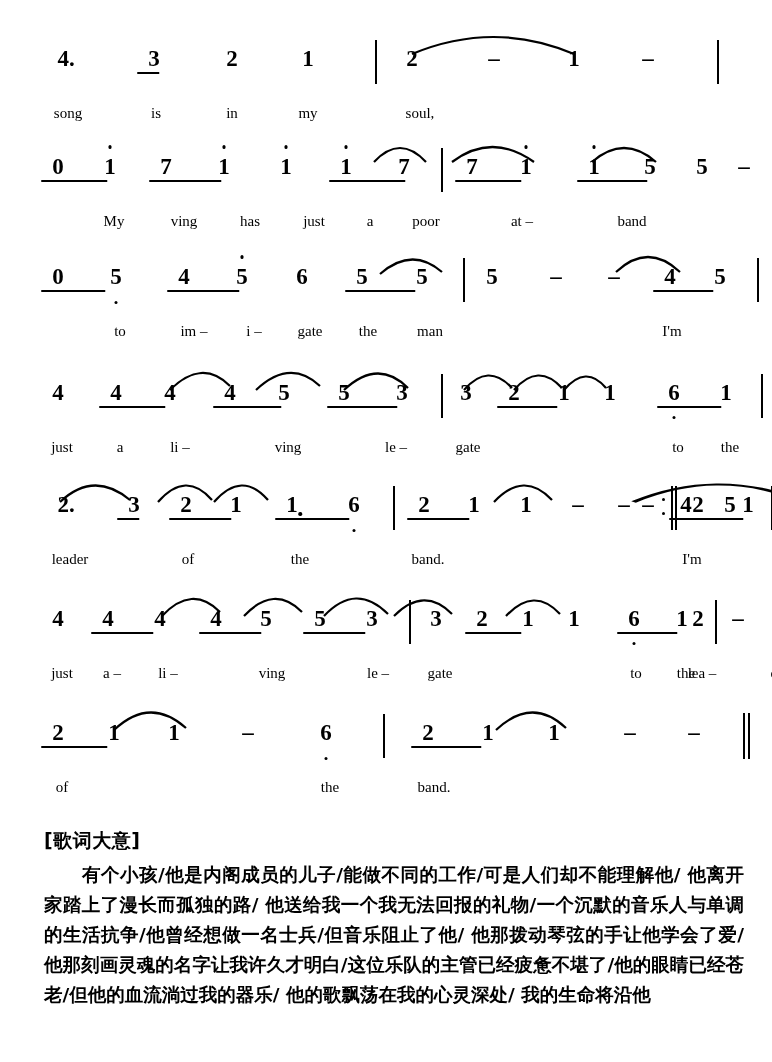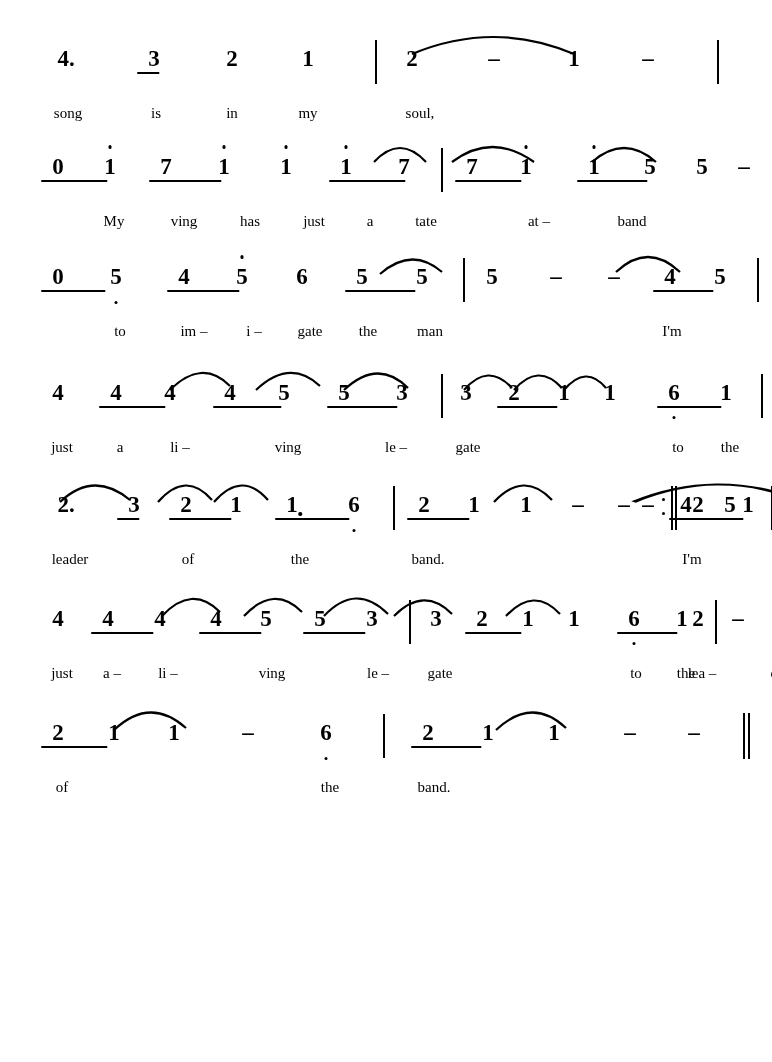--- a/index.html
+++ b/index.html
@@ -124,22 +124,22 @@
 
       <span class="tok dash" style="left:700px">–</span>
 
     </div>
     <div class="lyrics">
       <span class="lyr" style="left:70px">My</span>
       <span class="lyr" style="left:140px">ving</span>
       <span class="lyr" style="left:206px">has</span>
       <span class="lyr" style="left:270px">just</span>
       <span class="lyr" style="left:326px">a</span>
-      <span class="lyr" style="left:382px">tate</span>
-      <span class="lyr" style="left:495px">at –</span>
+      <span class="lyr" style="left:382px">poor</span>
+      <span class="lyr" style="left:478px">at –</span>
       <span class="lyr" style="left:588px">band</span>
     </div>
   </div>
 
   <div class="stave" style="top:262px">
     <div class="notes">
       <svg class="arcs" viewBox="0 0 690 36" preserveAspectRatio="none">
         <path d="M336 34 Q368 6 398 32" fill="none" stroke="#000" stroke-width="2.2"></path>
         <path d="M572 32 Q604 2 636 32" fill="none" stroke="#000" stroke-width="2.2"></path>
       </svg>
@@ -328,15 +328,17 @@
       <span class="tok endbar" style="left:700px"></span>
     </div>
     <div class="lyrics">
       <span class="lyr" style="left:18px">of</span>
       <span class="lyr" style="left:286px">the</span>
       <span class="lyr" style="left:390px">band.</span>
     </div>
   </div>
 
   <div class="cn-wrap">
+    <div class="cn-title">[歌词大意]</div>
+    <p class="cn-body">有个小孩/他是内阁成员的儿子/能做不同的工作/可是人们却不能理解他/ 他离开家踏上了漫长而孤独的路/ 他送给我一个我无法回报的礼物/一个沉默的音乐人与单调的生活抗争/他曾经想做一名士兵/但音乐阻止了他/ 他那拨动琴弦的手让他学会了爱/ 他那刻画灵魂的名字让我许久才明白/这位乐队的主管已经疲惫不堪了/他的眼睛已经苍老/但他的血流淌过我的器乐/ 他的歌飘荡在我的心灵深处/ 我的生命将沿他</p>
   </div>
 
 </div>
 
 </body></html>

